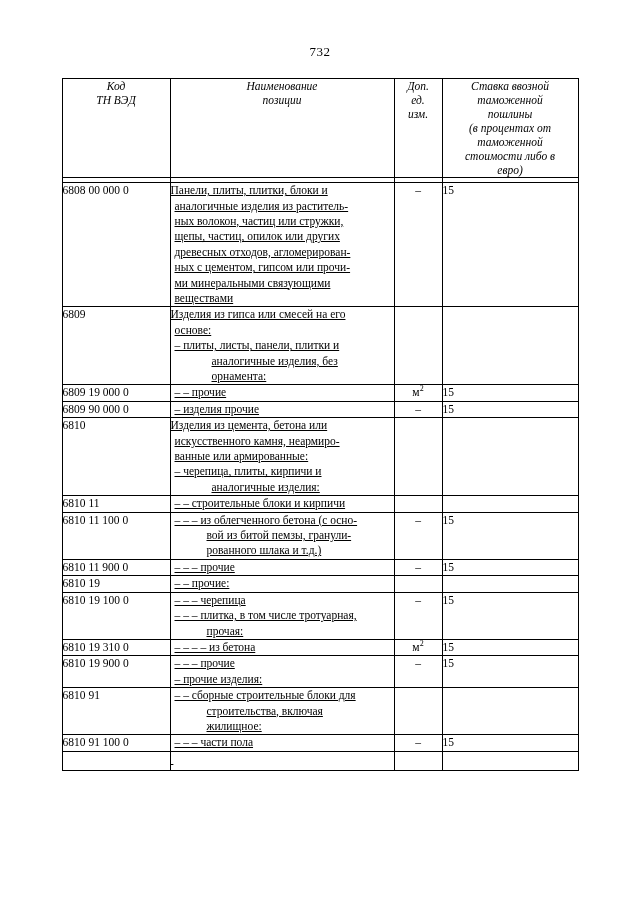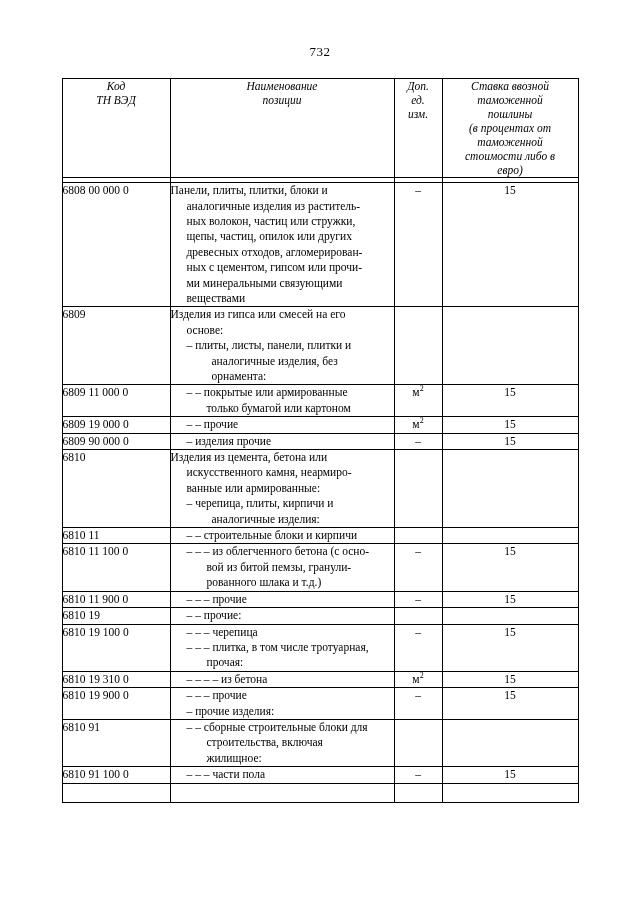--- a/index.html
+++ b/index.html
@@ -64,34 +64,35 @@
   tbody tr:last-child td { border-bottom: 1px solid #000; }
 
   td.code {
     text-align: left;
     padding: 0 4px 0 8px;
     white-space: nowrap;
   }
   td.name {
     text-align: left;
     padding: 0 4px 0 6px;
+    text-decoration: underline;
   }
   td.unit {
     text-align: center;
     padding: 0 2px;
   }
   td.rate {
-    text-align: center;
+    text-align: left;
     padding: 0 2px;
   }
   .rowpad { height: 2px; }
 
   
   .ind0 { padding-left: 0; }
-  .ind1 { padding-left: 16px; }
+  .ind1 { padding-left: 4px; }
   .ind2 { padding-left: 41px; }
   .ind3 { padding-left: 36px; }
   .hang { display: block; }
 
   sup.unitsup {
     font-size: 8px;
     vertical-align: super;
     line-height: 0;
   }
   .cellline { display: block; }
@@ -164,29 +165,20 @@
             <span class="hang ind0">Изделия из гипса или смесей на его</span>
             <span class="hang ind1">основе:</span>
             <span class="hang ind1">– плиты, листы, панели, плитки и</span>
             <span class="hang ind2">аналогичные изделия, без</span>
             <span class="hang ind2">орнамента:</span>
           </td>
           <td class="unit">&nbsp;</td>
           <td class="rate">&nbsp;</td>
         </tr>
         <tr>
-          <td class="code">6809 11 000 0</td>
-          <td class="name">
-            <span class="hang ind1">– – покрытые или армированные</span>
-            <span class="hang ind3">только бумагой или картоном</span>
-          </td>
-          <td class="unit">м<sup class="unitsup">2</sup></td>
-          <td class="rate">15</td>
-        </tr>
-        <tr>
           <td class="code">6809 19 000 0</td>
           <td class="name">
             <span class="hang ind1">– – прочие</span>
           </td>
           <td class="unit">м<sup class="unitsup">2</sup></td>
           <td class="rate">15</td>
         </tr>
         <tr>
           <td class="code">6809 90 000 0</td>
           <td class="name">

